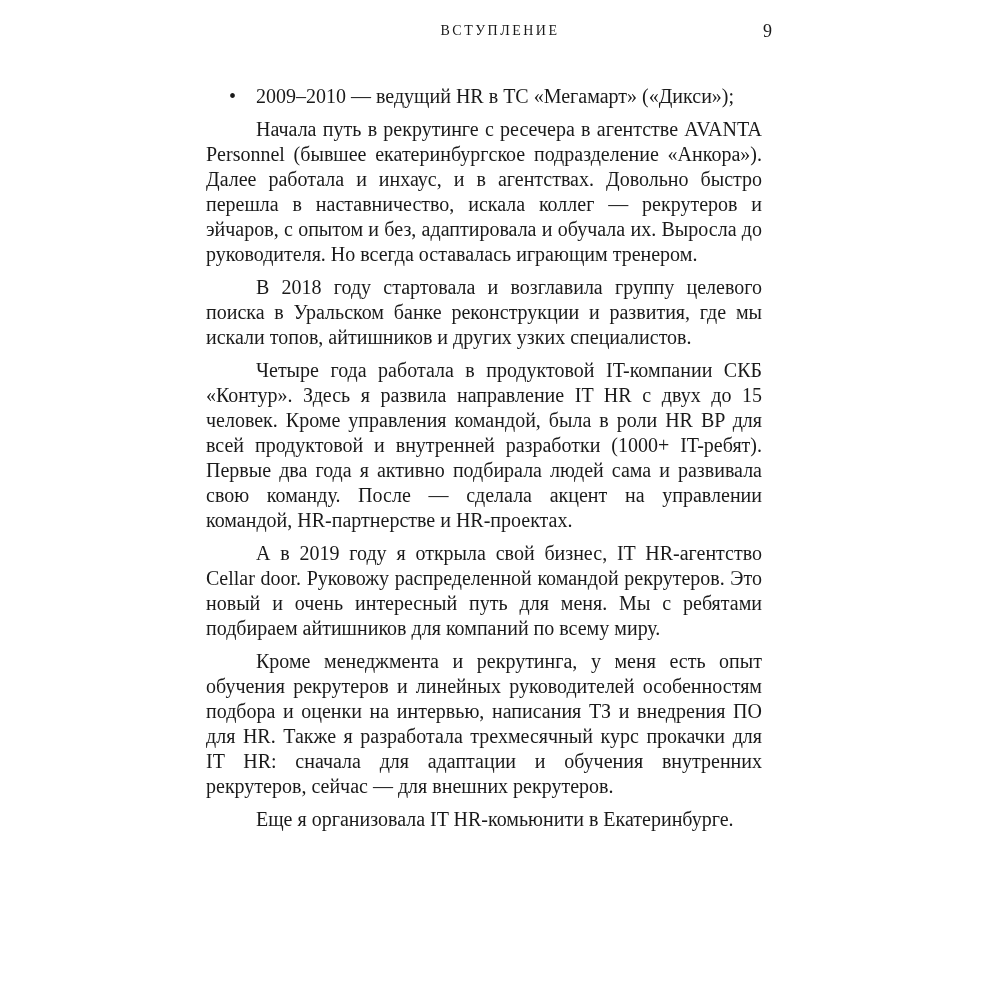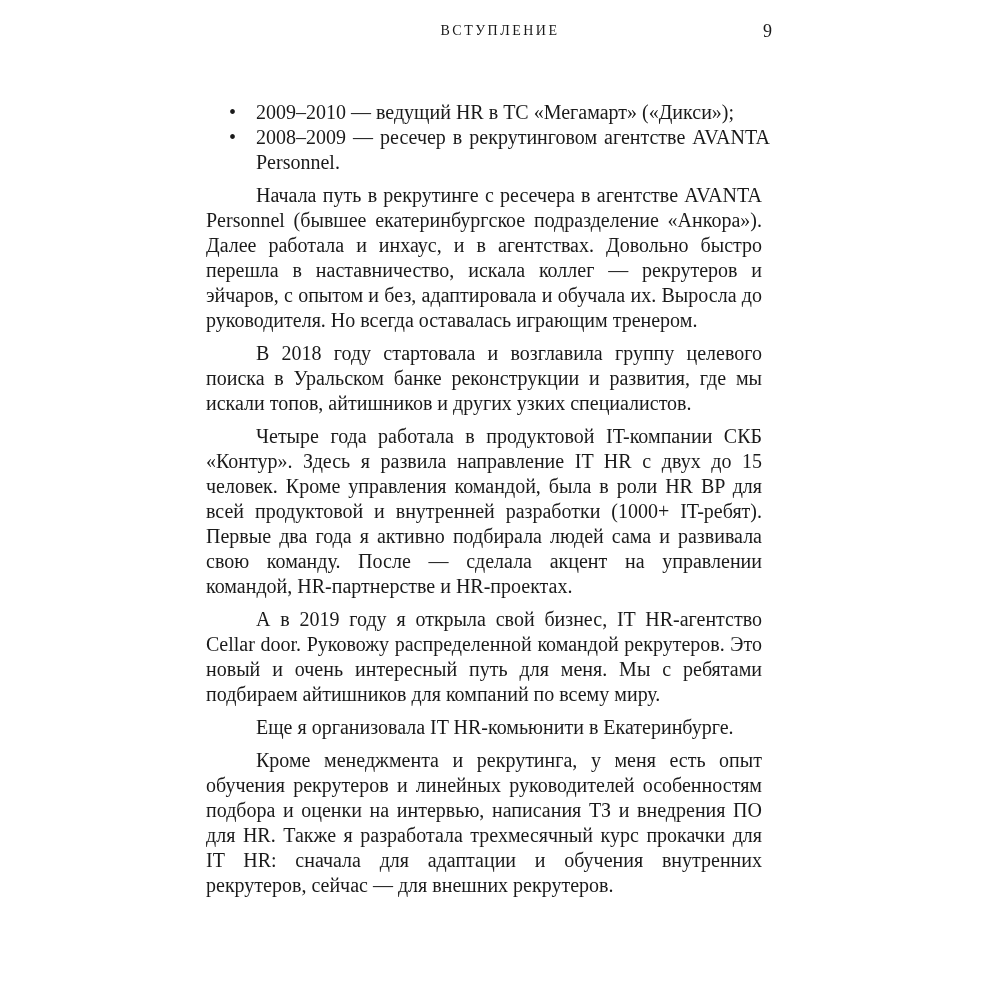--- a/index.html
+++ b/index.html
@@ -40,21 +40,21 @@
     position: absolute;
     top: 0;
     right: 228px;
     font-size: 18px;
     line-height: 18px;
     letter-spacing: 0;
   }
   
   .text-column {
     position: absolute;
-    top: 100px;
+    top: 84px;
     left: 198px;
     width: 572px;
     font-size: 20px;
     line-height: 25px;
     text-align: justify;
   }
   .bullet-list {
     margin: 0;
     padding: 0;
     list-style: none;
@@ -80,25 +80,24 @@
 <div class="page">
 
   <header class="running-head">
     <span class="head-title">ВСТУПЛЕНИЕ</span>
     <span class="page-number">9</span>
   </header>
 
   <main class="text-column">
     <ul class="bullet-list">
         <li>2009–2010 — ведущий HR в ТС «Мегамарт» («Дикси»);</li>
-        <li>2008–2009 — ресечер в рекрутинговом агентстве AVANTA Personnel.</li>
       </ul>
     <div class="paragraphs">
         <p>Начала путь в рекрутинге с ресечера в агентстве AVANTA Personnel (бывшее екатеринбургское подразделение «Анкора»). Далее работала и инхаус, и в агентствах. Довольно быстро перешла в наставничество, искала коллег — рекрутеров и эйчаров, с опытом и без, адаптировала и обучала их. Выросла до руководителя. Но всегда оставалась играющим тренером.</p>
         <p>В 2018 году стартовала и возглавила группу целевого поиска в Уральском банке реконструкции и развития, где мы искали топов, айтишников и других узких специалистов.</p>
         <p>Четыре года работала в продуктовой IT-компании СКБ «Контур». Здесь я развила направление IT HR с двух до 15 человек. Кроме управления командой, была в роли HR BP для всей продуктовой и внутренней разработки (1000+ IT-ребят). Первые два года я активно подбирала людей сама и развивала свою команду. После — сделала акцент на управлении командой, HR-партнерстве и HR-проектах.</p>
         <p>А в 2019 году я открыла свой бизнес, IT HR-агентство Cellar door. Руковожу распределенной командой рекрутеров. Это новый и очень интересный путь для меня. Мы с ребятами подбираем айтишников для компаний по всему миру.</p>
+        <p>Кроме менеджмента и рекрутинга, у меня есть опыт обучения рекрутеров и линейных руководителей особенностям подбора и оценки на интервью, написания ТЗ и внедрения ПО для HR. Также я разработала трехмесячный курс прокачки для IT HR: сначала для адаптации и обучения внутренних рекрутеров, сейчас — для внешних рекрутеров.</p>
         <p>Еще я организовала IT HR-комьюнити в Екатеринбурге.</p>
-        <p>Кроме менеджмента и рекрутинга, у меня есть опыт обучения рекрутеров и линейных руководителей особенностям подбора и оценки на интервью, написания ТЗ и внедрения ПО для HR. Также я разработала трехмесячный курс прокачки для IT HR: сначала для адаптации и обучения внутренних рекрутеров, сейчас — для внешних рекрутеров.</p>
       </div>
   </main>
 
 </div>
 
 </body></html>

